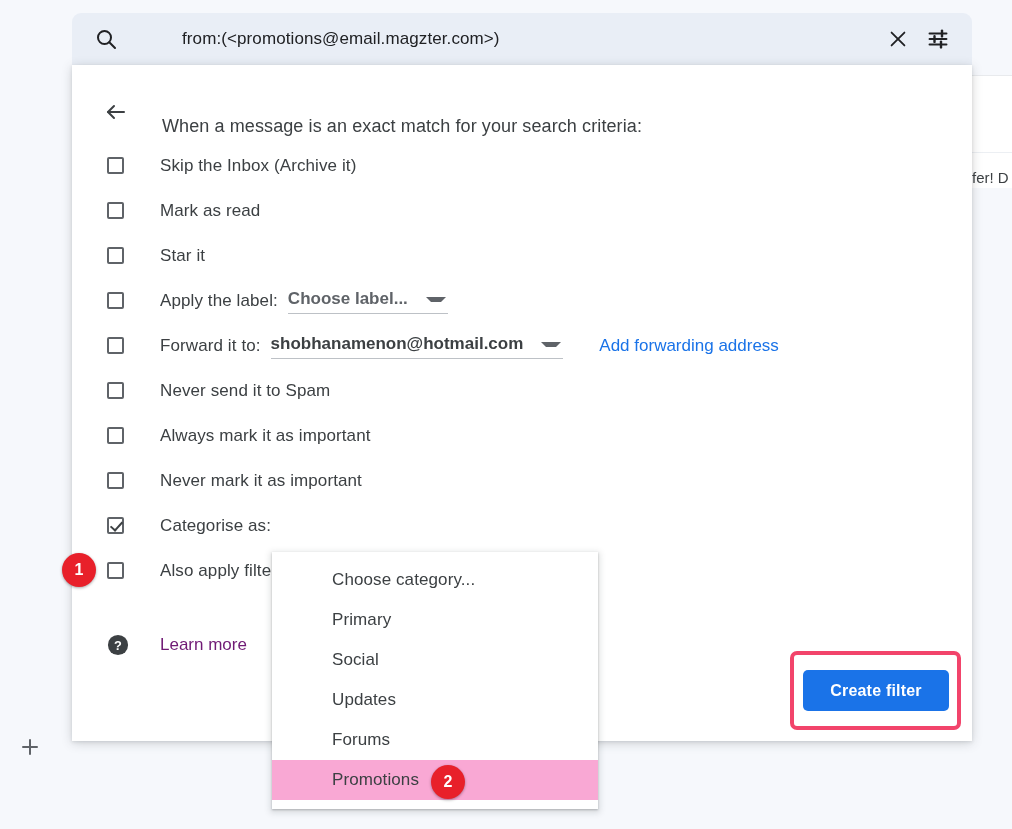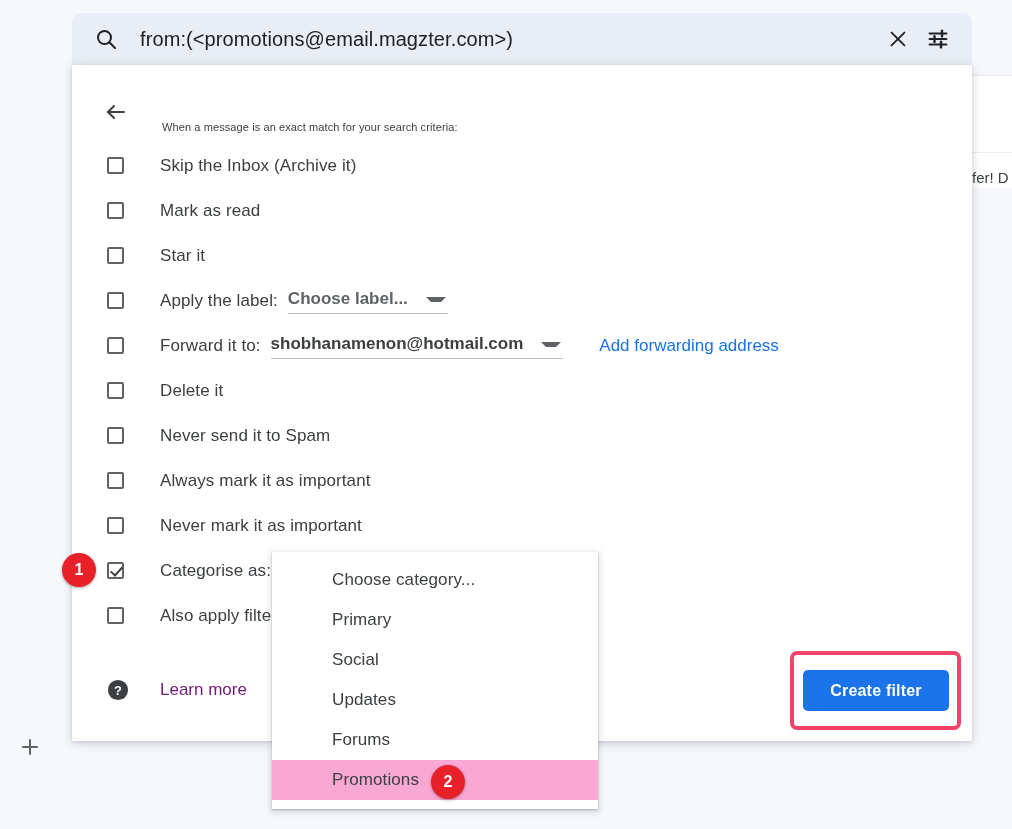--- a/index.html
+++ b/index.html
@@ -70,25 +70,26 @@
     padding: 0 14px 0 22px;
   }
   .search-icon {
     width: 24px; height: 24px;
     flex: 0 0 24px;
     margin-right: 22px;
     color: #202124;
   }
   #search-input-text {
     flex: 1;
-    font-size: 20px;
+    font-size: 17px;
     color: #202124;
     white-space: nowrap;
     overflow: hidden;
     letter-spacing: 0.1px;
+    margin-left: 42px;
   }
   .search-btn {
     width: 40px; height: 40px;
     flex: 0 0 40px;
     display: flex;
     align-items: center;
     justify-content: center;
     border-radius: 50%;
     cursor: pointer;
     color: #202124;
@@ -115,21 +116,21 @@
     box-sizing: border-box;
   }
   .back-arrow {
     width: 24px; height: 24px;
     flex: 0 0 24px;
     color: #3c4043;
     cursor: pointer;
   }
   #dialog-title {
     margin-left: 34px;
-    font-size: 11px;
+    font-size: 18px;
     color: #3c4043;
     letter-spacing: 0.1px;
     margin-top: 30px;
   }
 
   #options-list {
     padding: 18px 0 0 35px;
   }
   .option-row {
     display: flex;
@@ -383,24 +384,20 @@
     <div class="option-row">
       <span class="checkbox"></span>
       <span class="option-label">Forward it to:</span>
       <span class="inline-select">
         <span class="sel-value">shobhanamenon@hotmail.com</span>
         <span class="caret"></span>
       </span>
       <span class="link-text">Add forwarding address</span>
     </div>
 
-    <div class="option-row">
-      <span class="checkbox"></span>
-      <span class="option-label">Delete it</span>
-    </div>
 
     <div class="option-row">
       <span class="checkbox"></span>
       <span class="option-label">Never send it to Spam</span>
     </div>
 
     <div class="option-row">
       <span class="checkbox"></span>
       <span class="option-label">Always mark it as important</span>
     </div>

